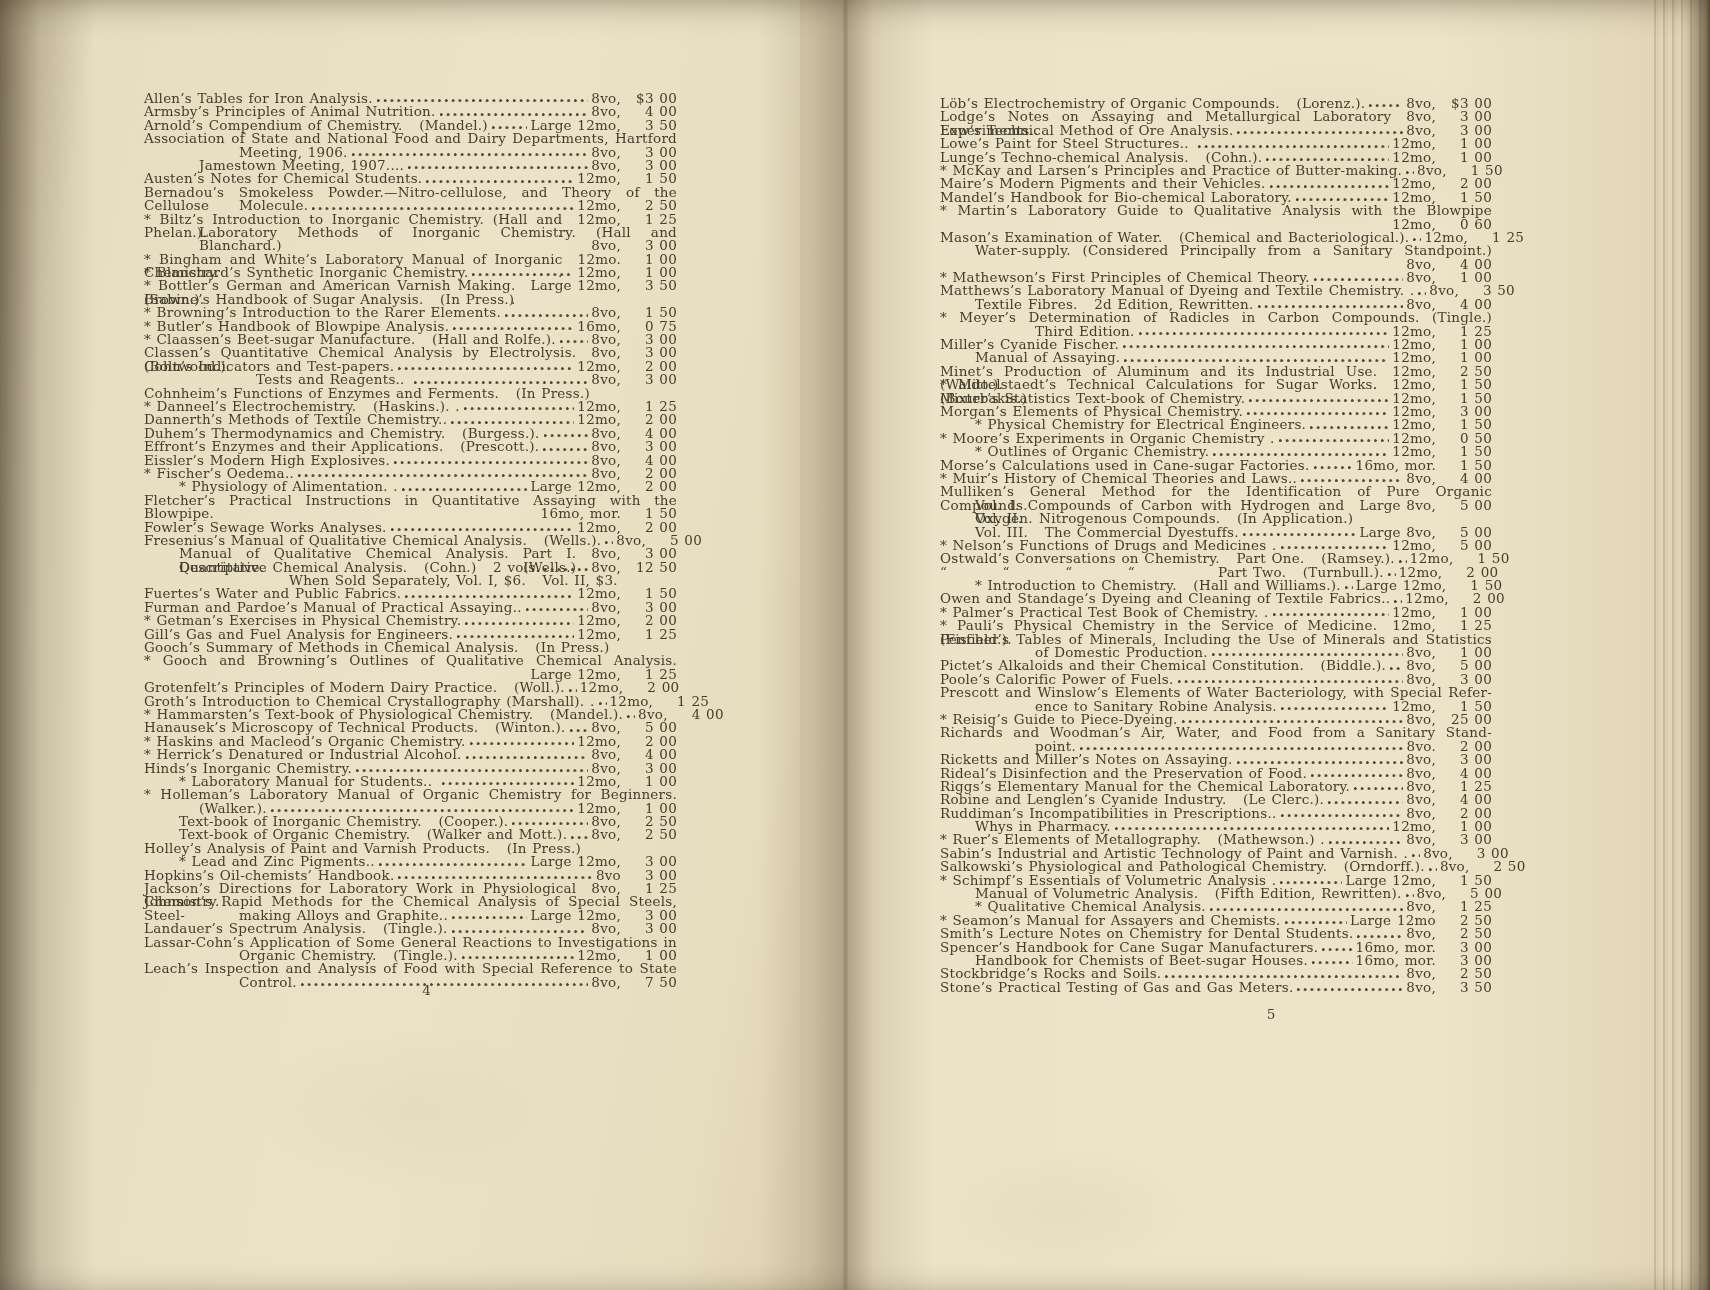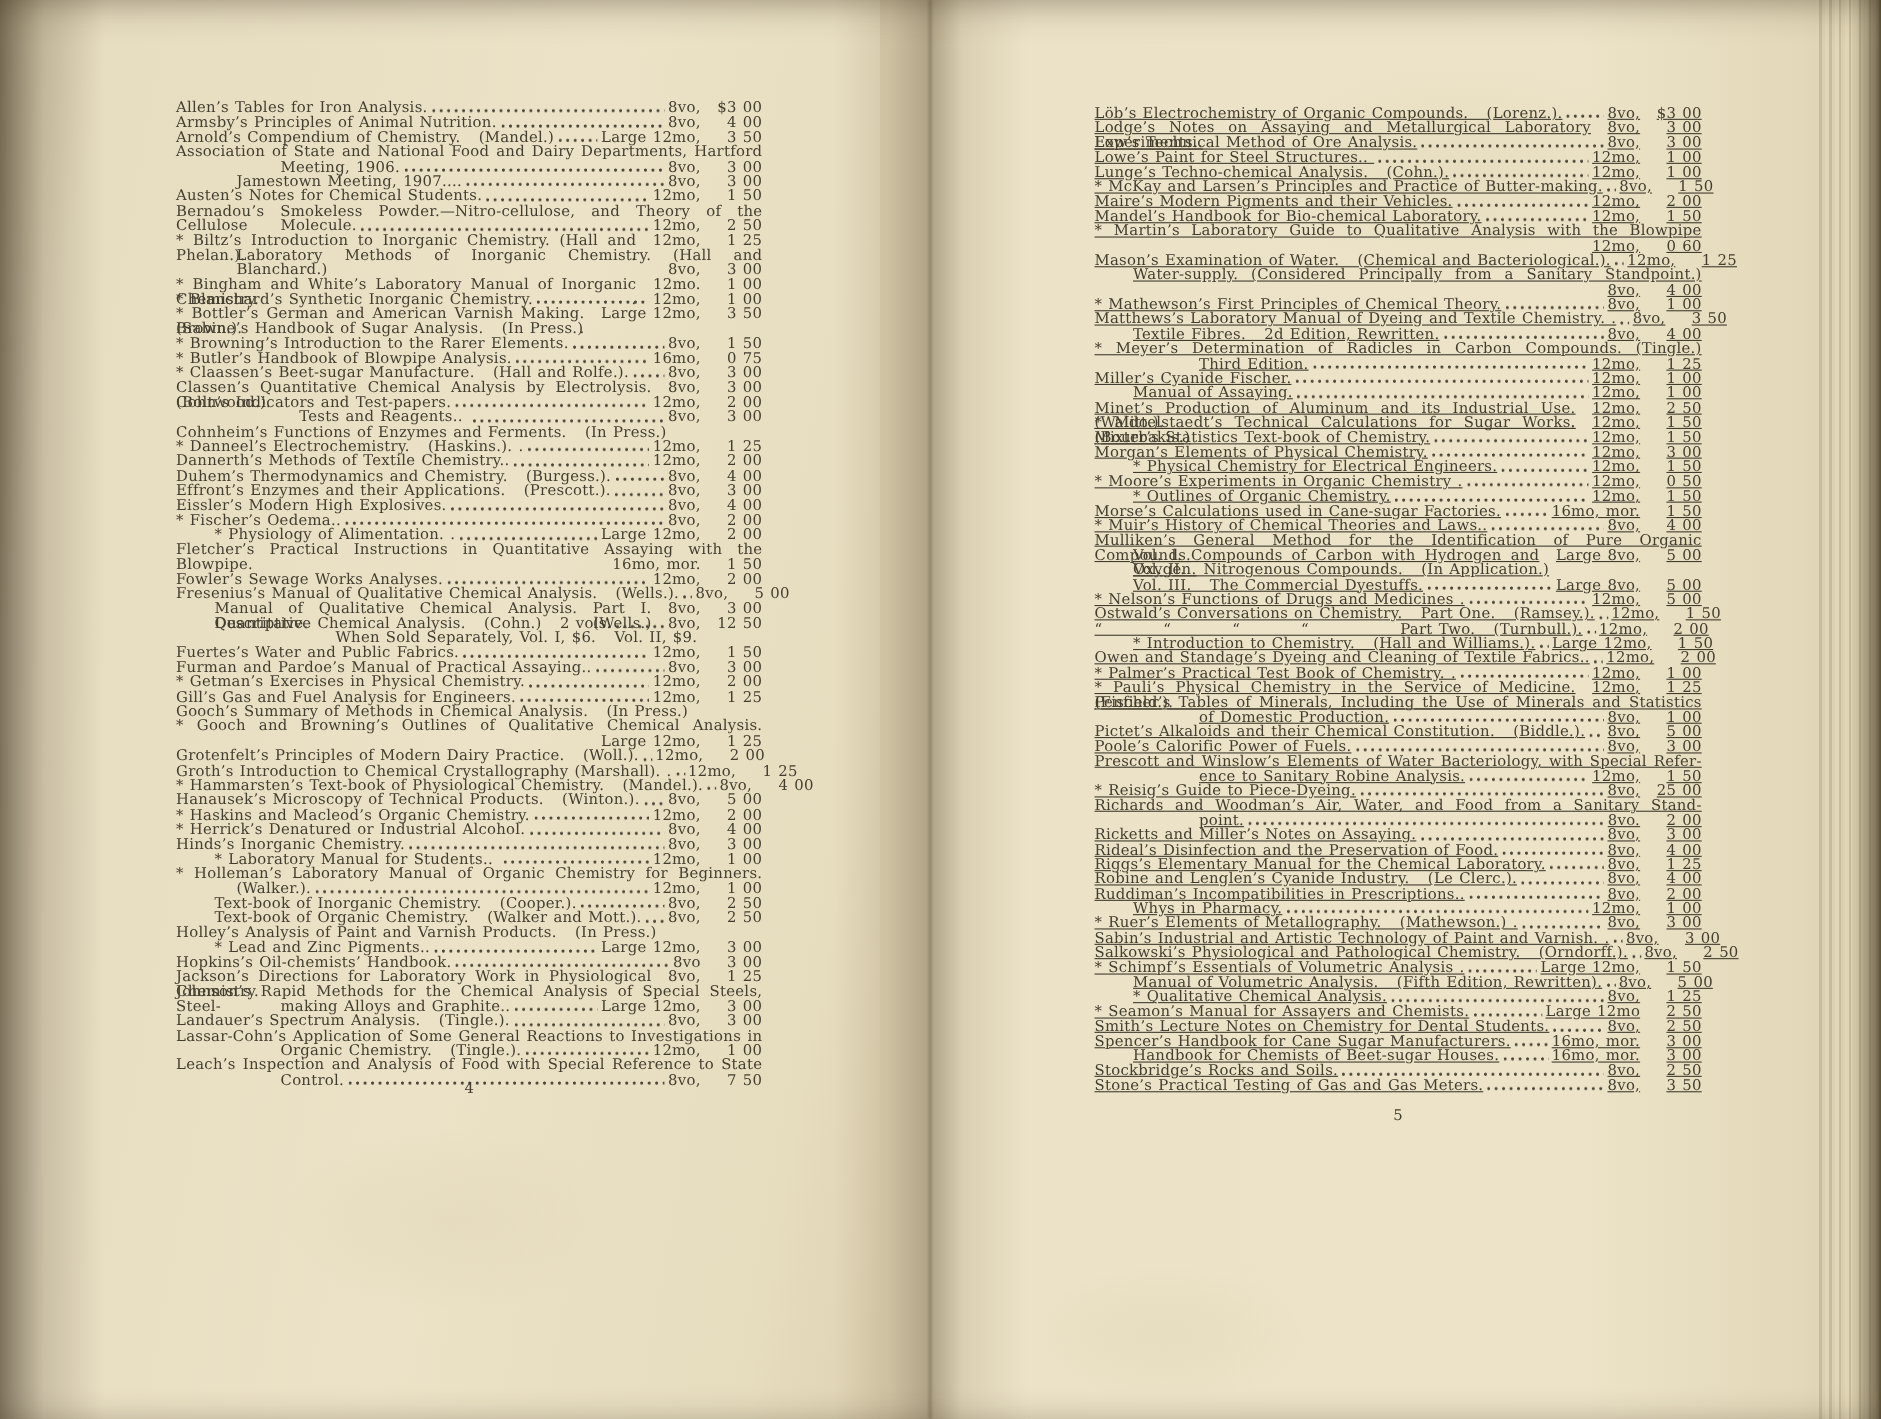--- a/index.html
+++ b/index.html
@@ -28,22 +28,22 @@
       repeating-linear-gradient(to right,#e1d6b7 0 4px,#c8bb99 4px 6px,#dbd0b0 6px 9px);}
   .vignette{position:absolute;inset:0;pointer-events:none;
     box-shadow:inset 0 20px 34px -20px rgba(58,46,26,.5),inset 0 -18px 30px -22px rgba(58,46,26,.38);}
   .stain{position:absolute;inset:0;pointer-events:none;
     background:
       radial-gradient(220px 120px at 24% 86%,rgba(150,120,60,0.06),rgba(0,0,0,0) 70%),
       radial-gradient(260px 140px at 78% 12%,rgba(150,120,60,0.05),rgba(0,0,0,0) 70%),
       radial-gradient(180px 90px at 62% 94%,rgba(140,110,55,0.05),rgba(0,0,0,0) 70%);}
 
   .page-text{position:absolute;font-size:13.5px;letter-spacing:0.25px;word-spacing:1px;}
-  #left-lines{left:160px;top:92px;width:533px;}
-  #right-lines{left:995px;top:97px;width:552px;text-decoration:underline;}
+  #left-lines{left:144px;top:92px;width:533px;}
+  #right-lines{left:940px;top:97px;width:552px;}
 
   .line{display:flex;align-items:baseline;height:13.4px;line-height:13.4px;}
   .t{white-space:pre;flex:0 0 auto;}
   .t.j{white-space:normal;text-align:justify;text-align-last:justify;flex:1 1 auto;}
   .ind1{padding-left:35px}.ind2{padding-left:55px}.ind3{padding-left:95px}
   .ind4{padding-left:112px}.ind5{padding-left:145px}
   .leader{flex:1 1 auto;align-self:flex-end;height:5px;min-width:8px;margin:0 3px 2px 4px;
     background-image:radial-gradient(circle at 1.3px 2.6px,#4d4738 1.1px,rgba(0,0,0,0) 1.65px);
     background-size:6.8px 5px;background-repeat:repeat-x;}
   .leader.nodots{background:none;flex:0 1 6px;}
@@ -260,21 +260,21 @@
         <span class="fmt">8vo,</span>
         <span class="price">3 00</span>
       </div>
       <div class="line">
         <span class="t ind1">Quantitative Chemical Analysis.   (Cohn.)   2 vols.</span>
         <span class="leader"></span>
         <span class="fmt">8vo,</span>
         <span class="price">12 50</span>
       </div>
       <div class="line">
-        <span class="t ind5">When Sold Separately, Vol. I, $6.   Vol. II, $9.</span>
+        <span class="t ind5">When Sold Separately, Vol. I, $6.   Vol. II, $3.</span>
       </div>
       <div class="line">
         <span class="t">Fuertes’s Water and Public Fabrics.</span>
         <span class="leader"></span>
         <span class="fmt">12mo,</span>
         <span class="price">1 50</span>
       </div>
       <div class="line">
         <span class="t">Furman and Pardoe’s Manual of Practical Assaying..</span>
         <span class="leader"></span>

